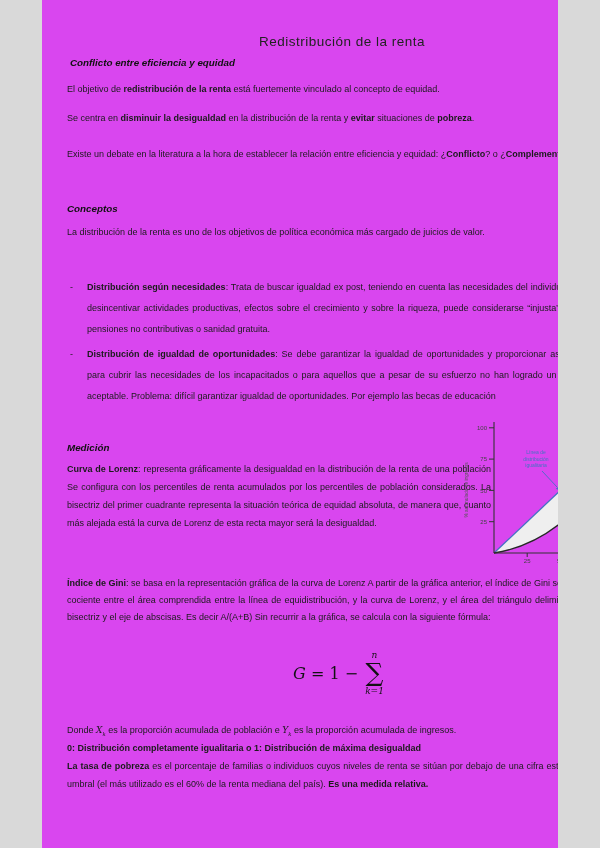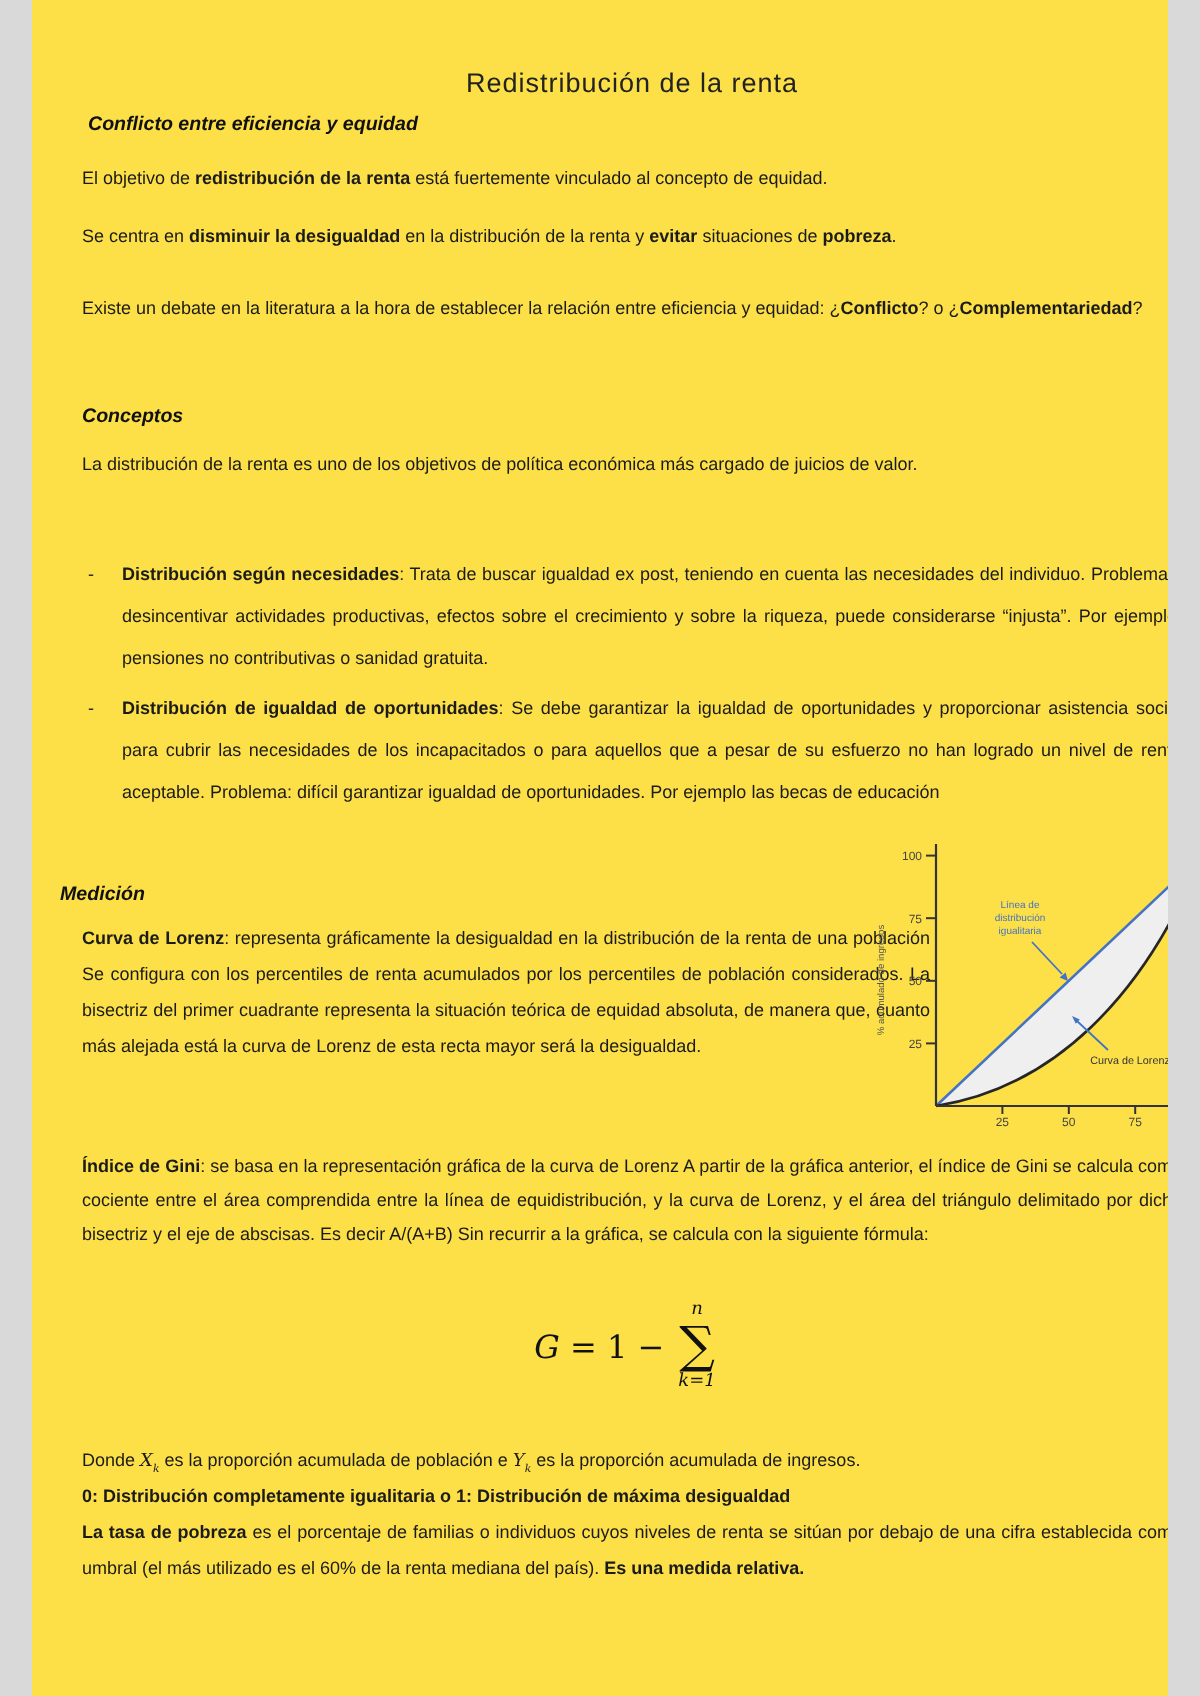--- a/index.html
+++ b/index.html
@@ -1,17 +1,17 @@
 <!DOCTYPE html>
 <html lang="es"><head>
 <meta charset="utf-8">
 <style>
   html,body{margin:0;padding:0;background:#d9d9d9;}
   .page{
-    position:relative;width:568px;height:848px;background:#fde047;margin:0 auto;
+    position:relative;width:516px;height:848px;background:#d946ef;margin:0 auto;
     font-family:"Liberation Sans",sans-serif;color:#1b1b1b;overflow:hidden;
   }
   .abs{position:absolute;}
   .b{font-weight:700;}
   .i{font-style:italic;}
   .m{font-family:"DejaVu Serif",serif;}
   sub{font-size:60%;line-height:0;}
   .doc-title{top:34px;left:0;width:600px;text-align:center;font-size:13.5px;letter-spacing:.5px;color:#222;}
   .heading{font-size:9.8px;font-weight:700;font-style:italic;color:#111;}
   .body-p{left:25px;width:550px;font-size:9px;line-height:17px;color:#1b1b1b;}
@@ -52,21 +52,21 @@
   <div class="abs bullet" style="top:277px;">
     <span class="dash">-</span>
     <span class="bt"><span class="b">Distribución según necesidades</span><span>: Trata de buscar igualdad ex post, teniendo en cuenta las necesidades del individuo. Problemas: desincentivar actividades productivas, efectos sobre el crecimiento y sobre la riqueza, puede considerarse “injusta”. Por ejemplo: pensiones no contributivas o sanidad gratuita.</span></span>
   </div>
 
   <div class="abs bullet" style="top:344px;">
     <span class="dash">-</span>
     <span class="bt"><span class="b">Distribución de igualdad de oportunidades</span><span>: Se debe garantizar la igualdad de oportunidades y proporcionar asistencia social para cubrir las necesidades de los incapacitados o para aquellos que a pesar de su esfuerzo no han logrado un nivel de renta aceptable. Problema: difícil garantizar igualdad de oportunidades. Por ejemplo las becas de educación</span></span>
   </div>
 
-  <div class="abs heading" style="top:442px;left:14px;text-align:center;">Medición</div>
+  <div class="abs heading" style="top:442px;left:25px;text-align:center;">Medición</div>
 
   <div class="abs lorenz-p" style="top:460px;"><span class="b">Curva de Lorenz</span><span>: representa gráficamente la desigualdad en la distribución de la renta de una población Se configura con los percentiles de renta acumulados por los percentiles de población considerados. La bisectriz del primer cuadrante representa la situación teórica de equidad absoluta, de manera que, cuanto más alejada está la curva de Lorenz de esta recta mayor será la desigualdad.</span></div>
 
   <div class="abs chart-box">
     <svg width="182" height="160" viewBox="0 0 182 160">
 
       <path d="M34 139 L166.8 13.8 C138 85 92 130 34 139 Z" stroke="none" fill="#efefef"></path>
 
       <line x1="34" y1="139" x2="166.8" y2="13.8" stroke-width="1.3" stroke="#4472c4"></line>
 

